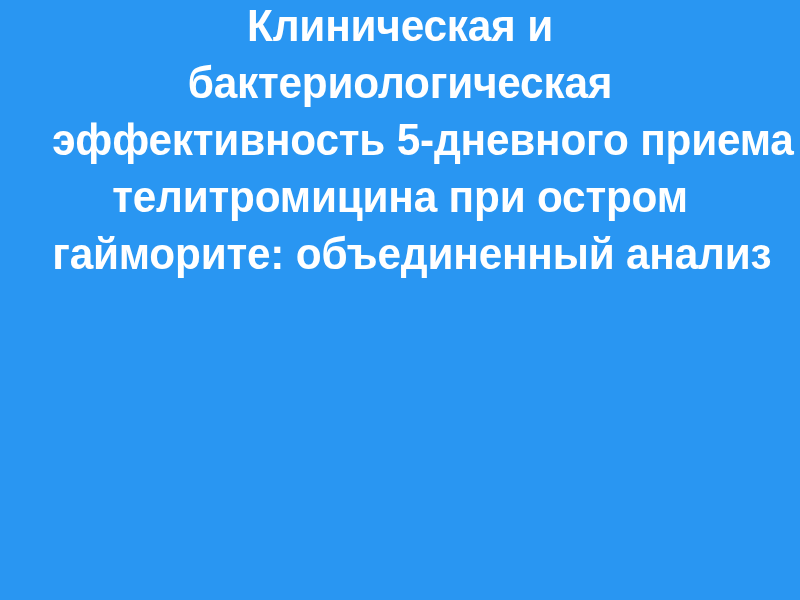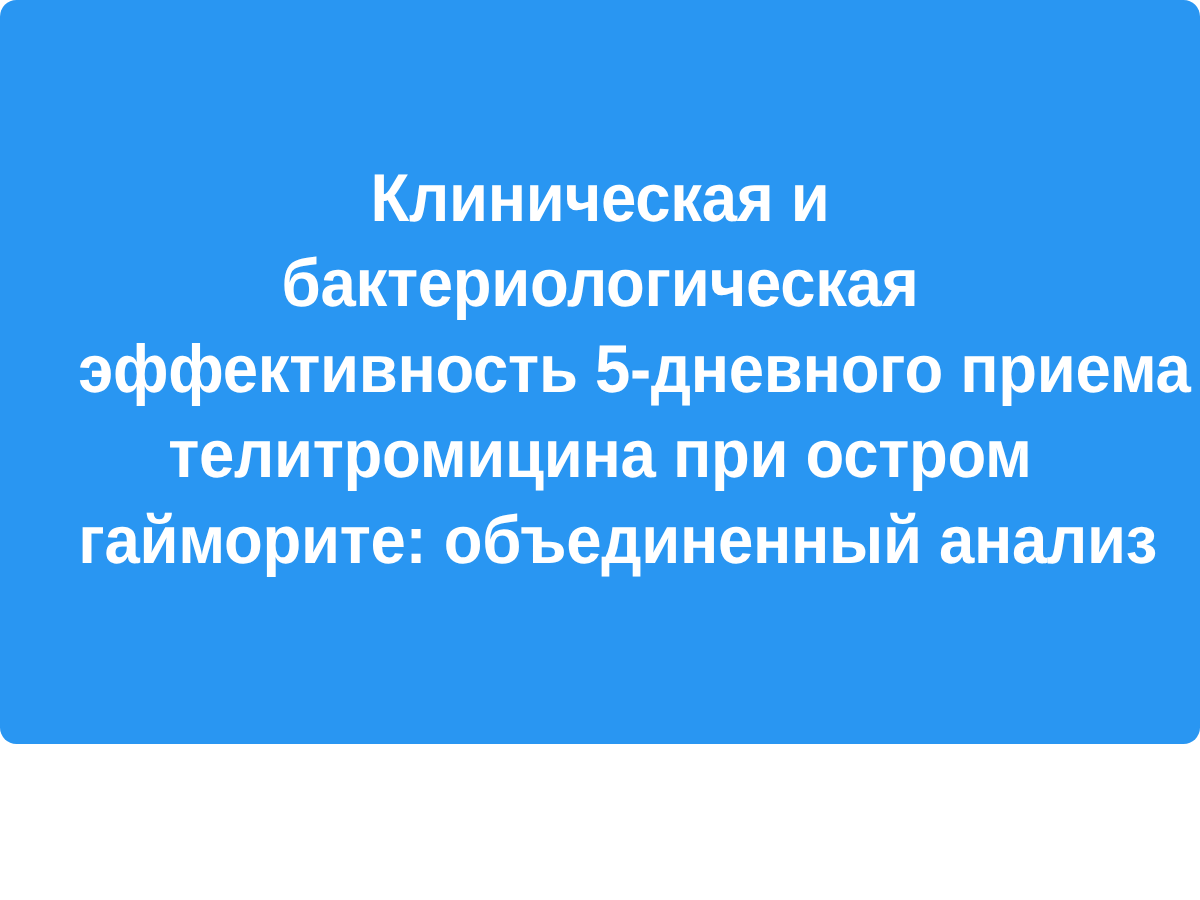--- a/index.html
+++ b/index.html
@@ -11,28 +11,26 @@
     width: 800px;
     height: 600px;
     overflow: hidden;
     font-family: "Liberation Sans Narrow", "Liberation Sans", "DejaVu Sans", sans-serif;
     -webkit-font-smoothing: antialiased;
   }
 
   #title-card {
     position: relative;
     width: 800px;
-    height: 496px;
+    height: 600px;
     box-sizing: border-box;
     background: #2996f2;
     display: flex;
-    align-items: center;
     justify-content: center;
     overflow: hidden;
-    border-radius: 11px;
   }
 
   #title-block {
     width: 760px;
     text-align: center;
     padding: 0 10px;
     box-sizing: border-box;
     
     transform: translateY(-3px);
   }

